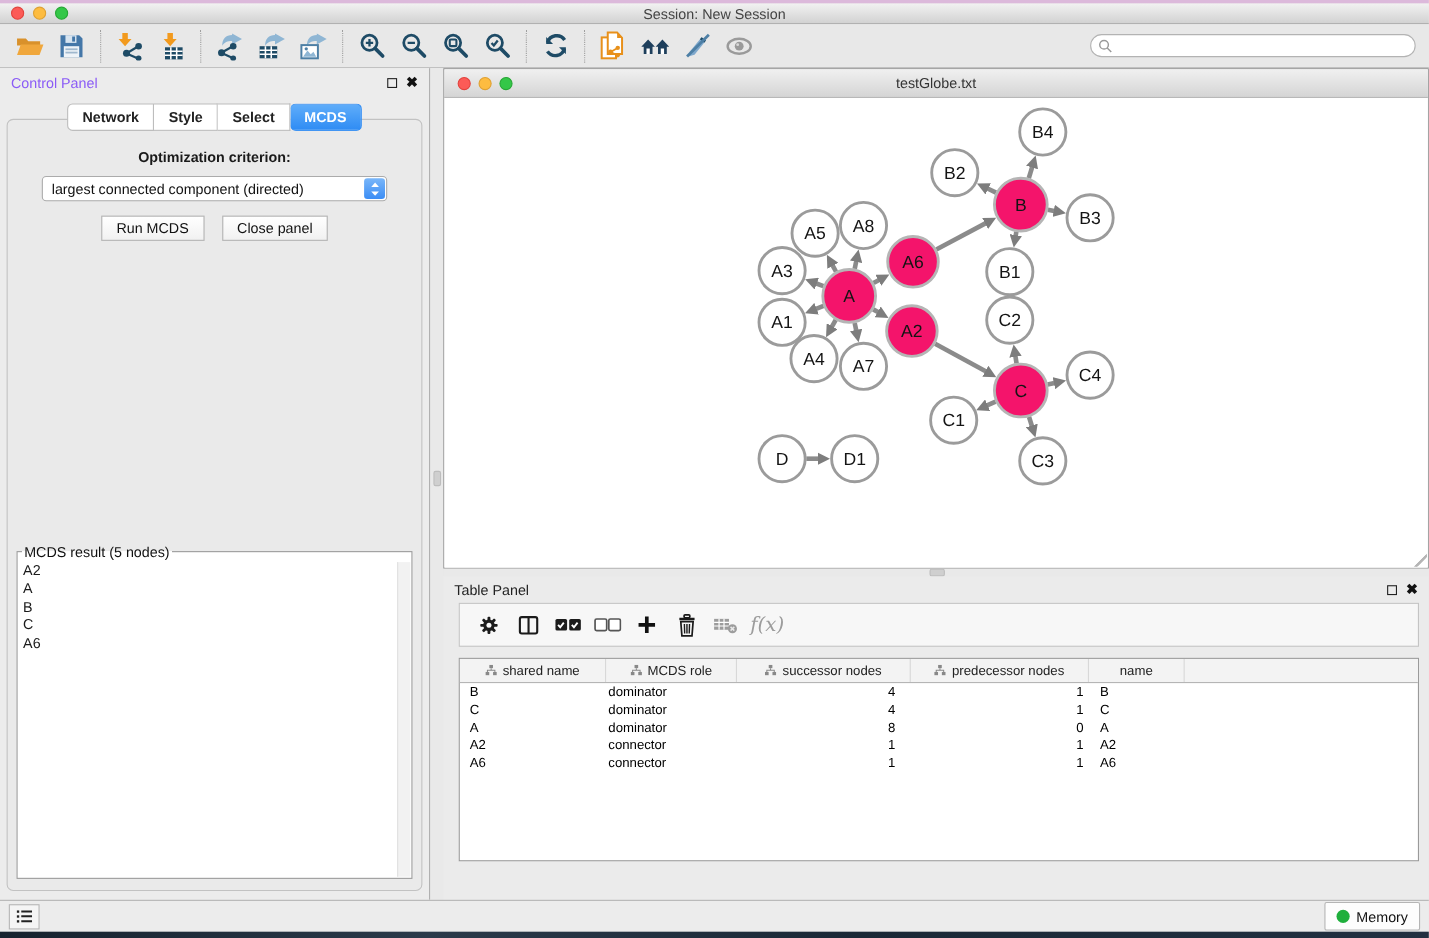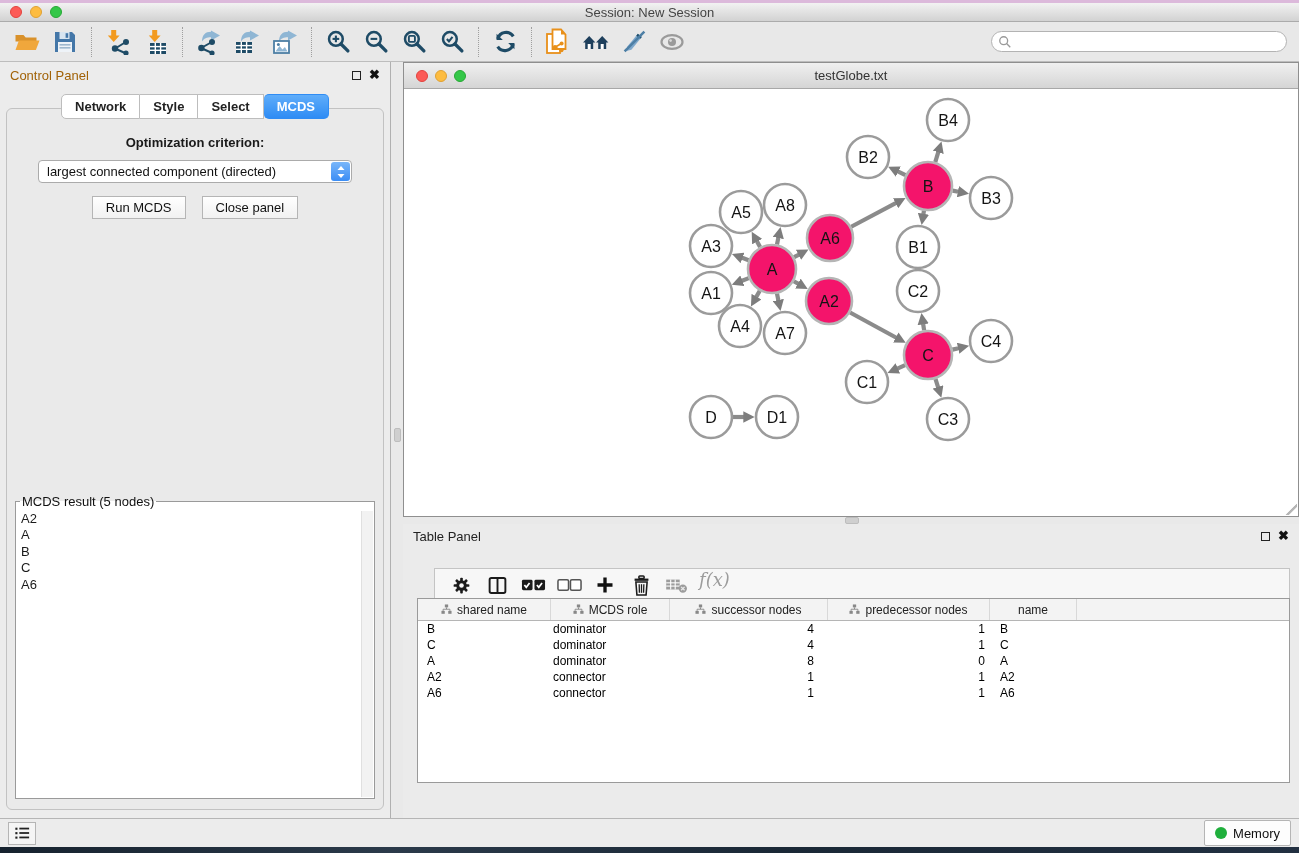--- a/index.html
+++ b/index.html
@@ -25,21 +25,21 @@
   .search-input { width:296px; height:21px; border:1px solid #b3b3b3; border-radius:11px; background:#fff;
     padding:0 8px 0 24px; font-size:12px; outline:none; font-family:"Liberation Sans",sans-serif;}
   .search-ic { position:absolute; left:7px; top:4px; }
 
   
   .content { position:absolute; left:0; top:62px; width:1299px; height:756px; background:#e9e9e9; }
 
   
   .control-panel { position:absolute; left:0; top:0; width:391px; height:756px; background:#ececec; border-right:1px solid #b0b0b0; }
   .cp-header { height:26px; display:flex; align-items:center; padding:0 10px; }
-  .cp-title { font-size:13px; color:#a16207; }
+  .cp-title { font-size:13px; color:#8b5cf6; }
   .hdr-icons { margin-left:auto; display:flex; align-items:center; gap:8px; }
   .float-ic { width:9px; height:9px; border:1.6px solid #222; background:transparent; }
   .close-ic { font-size:13px; font-weight:bold; color:#111; line-height:10px; }
   .cp-tabs { position:absolute; left:0; top:32px; width:100%; display:flex; justify-content:center; z-index:3; }
   .tab { font-size:13px; font-weight:bold; color:#222; background:#fff; border:1px solid #bdbdbd; border-left:none;
     padding:4px 13px; }
   .tab:first-child { border-left:1px solid #bdbdbd; border-radius:5px 0 0 5px; }
   .tab:last-child { border-radius:0 5px 5px 0; }
   .tab.selected { background:linear-gradient(#5fadfa,#2f8cf4); color:#fff; border-color:#2f8cf4; border-radius:5px; }
   .cp-inner { position:absolute; left:6px; right:6px; top:46px; bottom:8px; background:#eaeaea;
@@ -79,22 +79,22 @@
   .grip span { position:absolute; background:#b5b5b5; width:22px; height:1.5px; transform:rotate(-45deg); }
 
   
   .hsplit { position:absolute; left:0; top:455px; width:896px; height:7px; background:#e9e9e9; }
   .hsplit .handle { position:absolute; left:442px; top:0px; width:14px; height:7px; background:#cfcfcf; border:1px solid #bdbdbd; border-radius:2px; }
 
   
   .table-panel { position:absolute; left:0; top:462px; width:896px; height:294px; background:#ebebeb; }
   .tp-header { height:24px; display:flex; align-items:center; padding:0 10px; }
   .tp-title { font-size:13px; color:#222; }
-  .tp-toolbar { position:absolute; left:14px; right:9px; top:44px; height:40px; background:#f7f7f7;
-    border:1px solid #c4c4c4; display:flex; padding:0 8px;margin-left:17px; }
+  .tp-toolbar { position:absolute; left:14px; right:9px; top:24px; height:40px; background:#f7f7f7;
+    border:1px solid #c4c4c4; display:flex; align-items:center; padding:0 8px; }
   .tp-btn { width:36px; height:32px; display:flex; align-items:center; justify-content:center; }
   .fx-label { font-family:"DejaVu Serif", serif; font-style:italic; font-size:18px; color:#9c9c9c; margin-left:4px; }
   .table-box { position:absolute; left:14px; right:9px; top:74px; bottom:35px; background:#fff; border:1px solid #9a9a9a; overflow:hidden; }
   .tgrid-head { display:grid; grid-template-columns:133px 119px 158px 162px 87px 1fr; background:#f3f3f3; border-bottom:1px solid #b5b5b5; height:22px; }
   .th { display:flex; align-items:center; justify-content:center; gap:5px; font-size:12px; color:#222; border-right:1px solid #d8d8d8; }
   .th:last-child { border-right:none; }
   .trow { display:grid; grid-template-columns:133px 119px 158px 162px 87px 1fr; height:16px; }
   .tcell { font-size:12px; color:#000; display:flex; align-items:center; overflow:hidden; white-space:nowrap; }
   .tcell.c0 { padding-left:9px; } .tcell.c1 { padding-left:2px; }
   .tcell.c2 { justify-content:flex-end; padding-right:14px; } .tcell.c3 { justify-content:flex-end; padding-right:5px; }

